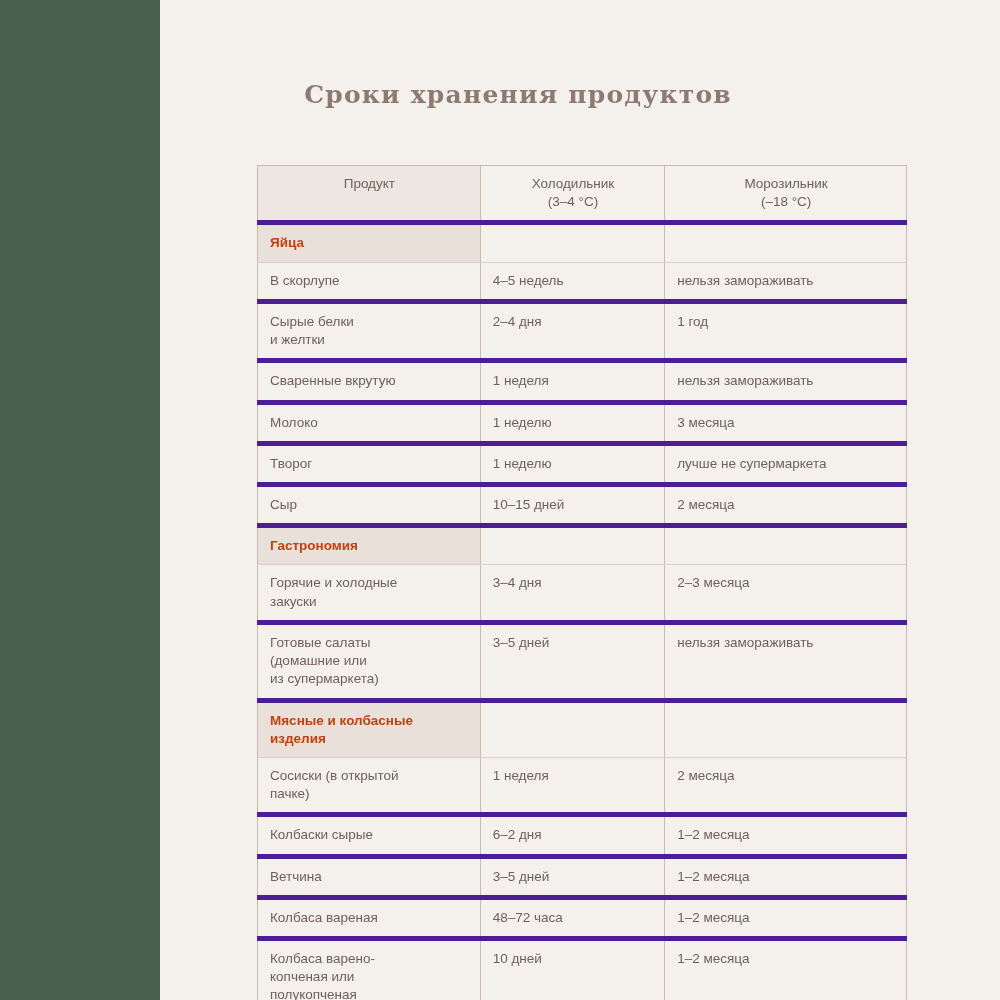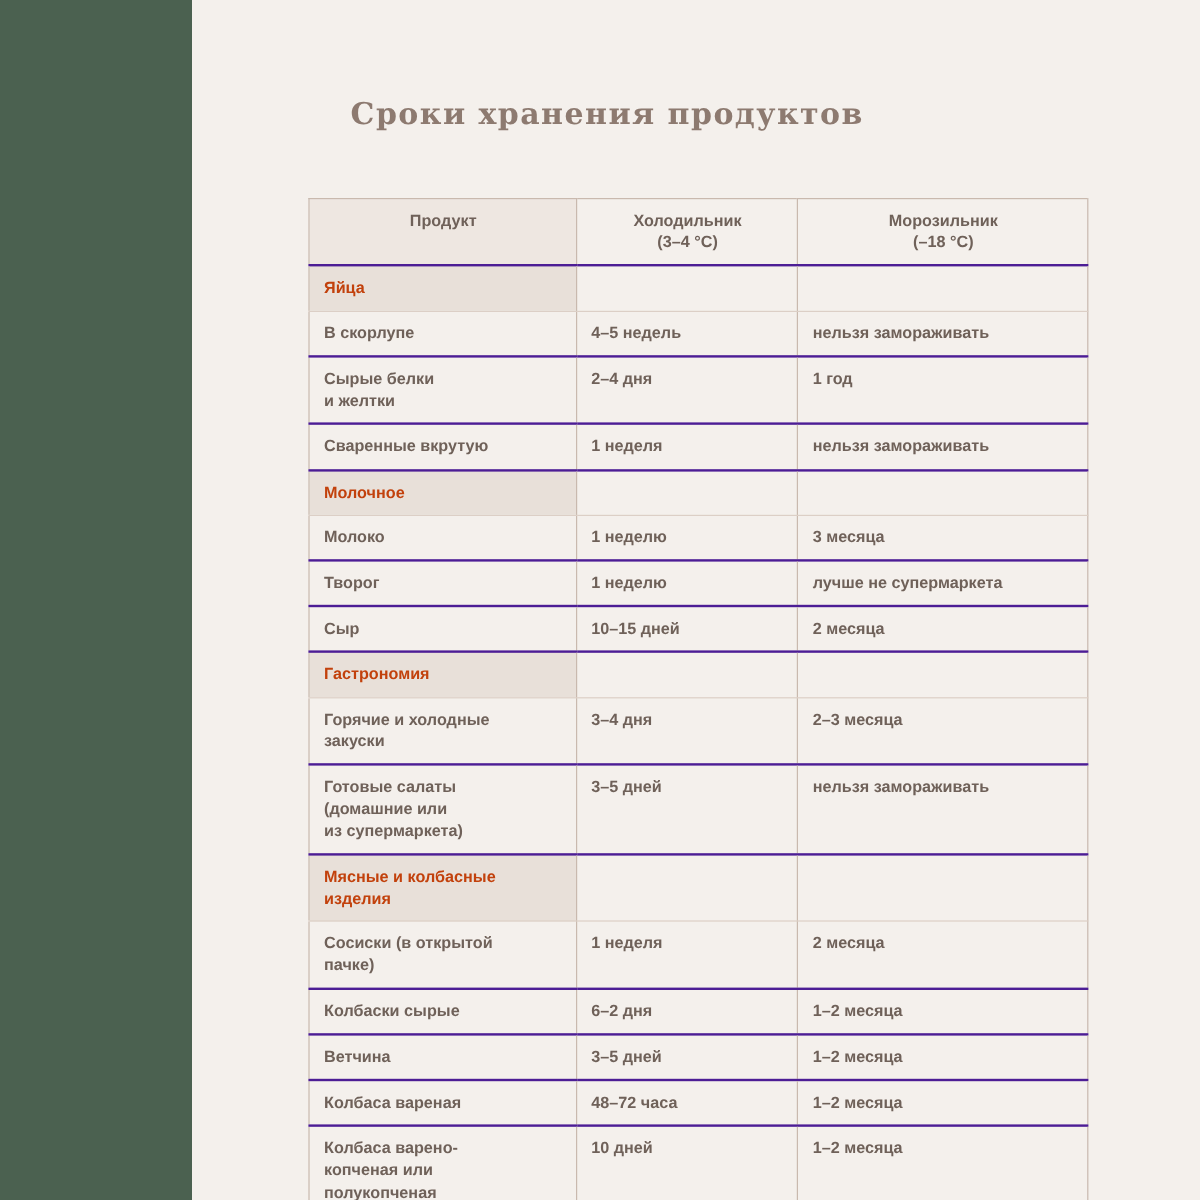--- a/index.html
+++ b/index.html
@@ -16,21 +16,21 @@
   .page {
     position: absolute;
     left: 160px;
     top: 0;
     width: 840px;
     height: 1000px;
     background: #f4f0ec;
   }
   .title {
     position: absolute;
-    left: 0;
+    left: 12px;
     top: 80px;
     width: 692px;
     text-align: center;
     font-family: "DejaVu Serif", serif;
     font-weight: bold;
     font-size: 25px;
     letter-spacing: 1.2px;
     color: #8d7a70;
   }
   .table-wrap {
@@ -43,23 +43,23 @@
     border-collapse: collapse;
     width: 650px;
     table-layout: fixed;
   }
   table.storage td, table.storage th {
     vertical-align: top;
     padding: 9px 11px 9px 12px;
     font-size: 13.5px;
     line-height: 1.35;
     color: #6f6159;
-    font-weight: bold;
+    font-weight: normal;
     border-right: 1px solid #c9b9ae;
-    border-bottom: 2px solid #4c1d95;
+    border-bottom: 5px solid #4c1d95;
     background: #f4f0ec;
   }
   table.storage td:last-child, table.storage th:last-child {
     border-right: 1px solid #c9b9ae;
   }
   table.storage {
     border-top: 1px solid #c9b9ae;
     border-left: 1px solid #c9b9ae;
   }
   col.c1 { width: 175px; }
@@ -138,25 +138,20 @@
 и желтки</td>
           <td class="nowrap-sub">2–4 дня</td>
           <td class="nowrap-sub">1 год</td>
         </tr>
         <tr>
           <td class="label nowrap-sub">Сваренные вкрутую</td>
           <td class="nowrap-sub">1 неделя</td>
           <td class="nowrap-sub">нельзя замораживать</td>
         </tr>
 
-        <tr class="group-head section-start">
-          <td class="cat-cell nowrap-sub">Молочное</td>
-          <td class="empty"></td>
-          <td class="empty"></td>
-        </tr>
         <tr>
           <td class="label nowrap-sub">Молоко</td>
           <td class="nowrap-sub">1 неделю</td>
           <td class="nowrap-sub">3 месяца</td>
         </tr>
         <tr>
           <td class="label nowrap-sub">Творог</td>
           <td class="nowrap-sub">1 неделю</td>
           <td class="nowrap-sub">лучше не супермаркета</td>
         </tr>

